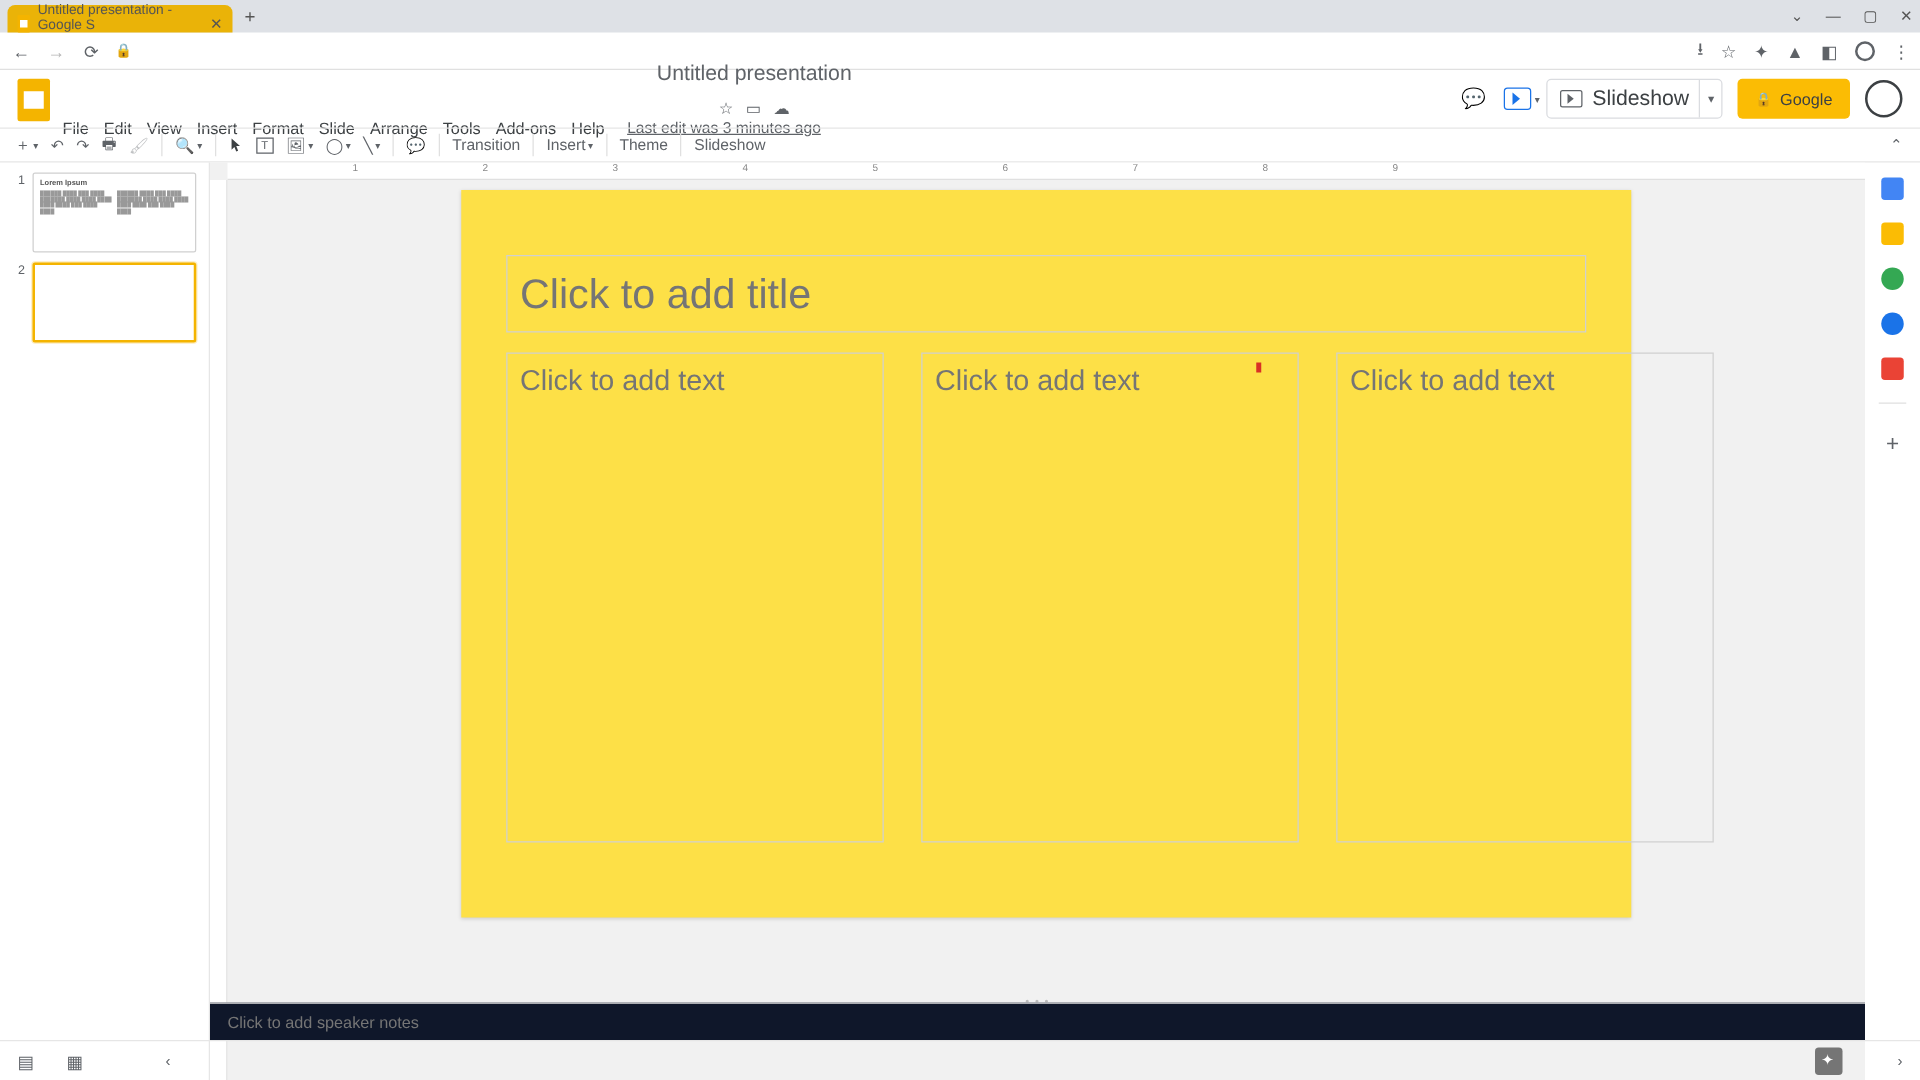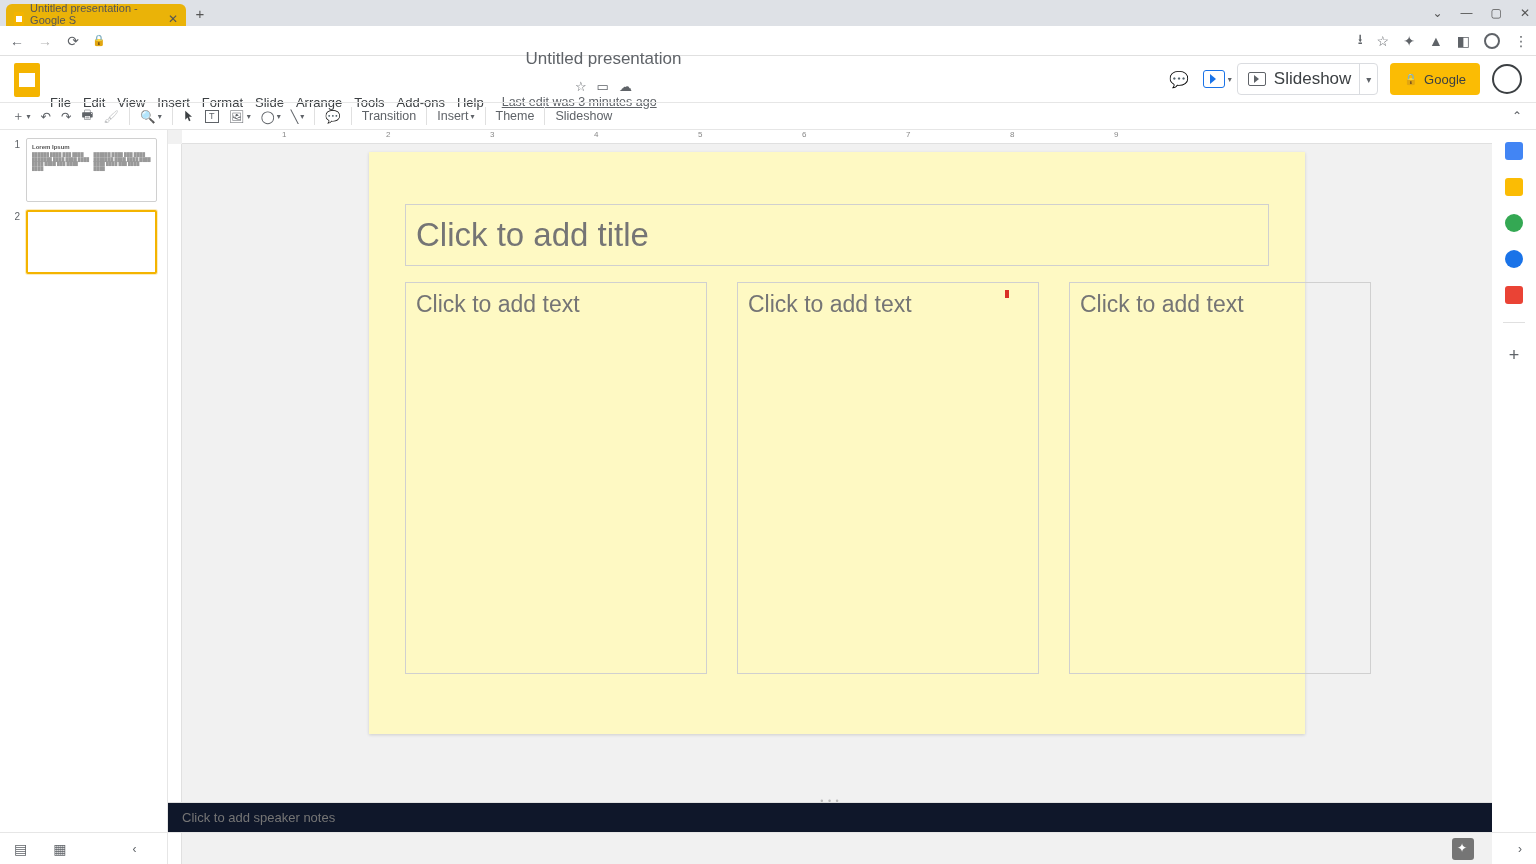--- a/index.html
+++ b/index.html
@@ -53,21 +53,21 @@
   .thumb{flex:1;height:64px;border:1px solid #d0d0d0;background:#fff;border-radius:2px;padding:5px;font-size:5px;color:#777;overflow:hidden;}
   .thumb.sel{border:2px solid #f4b400;box-shadow:0 0 0 1px rgba(244,180,0,.25);}
   .thumb .t-title{font-weight:bold;font-size:6px;color:#555;margin-bottom:3px;}
   .thumb .t-cols{display:flex;gap:4px;}
   .thumb .t-col{flex:1;font-size:4px;line-height:4.5px;color:#999;}
   .canvas-wrap{flex:1;background:#f1f1f1;position:relative;overflow:hidden;}
   .ruler-h{position:absolute;left:14px;right:0;top:0;height:14px;background:#fff;border-bottom:1px solid #e0e0e0;font-size:8px;color:#888;}
   .ruler-v{position:absolute;left:0;top:14px;bottom:0;width:14px;background:#fff;border-right:1px solid #e0e0e0;}
   .ruler-h .tick{position:absolute;top:0;font-size:8px;}
   .canvas-inner{position:absolute;left:14px;right:0;top:14px;bottom:0;display:flex;align-items:flex-start;justify-content:center;padding-top:8px;}
-  .slide{width:936px;height:582px;background:#fef9c3;box-shadow:0 1px 3px rgba(0,0,0,.15);position:relative;}
+  .slide{width:936px;height:582px;background:#fde047;box-shadow:0 1px 3px rgba(0,0,0,.15);position:relative;}
   .ph-title{position:absolute;left:36px;right:36px;top:52px;height:62px;border:1px solid #d0d0d0;padding:6px 10px;display:flex;align-items:center;}
   .ph-title span{font-size:33px;color:#757575;font-family:Arial;}
   .ph-col{position:absolute;top:130px;bottom:60px;width:302px;border:1px solid #d0d0d0;padding:8px 10px;}
   .ph-col span{font-size:23px;color:#757575;}
   .col1{left:36px;}
   .col2{left:368px;}
   .col3{left:700px;}
   .red-mark{position:absolute;width:4px;height:8px;background:#d93025;left:calc(368px + 268px);top:138px;}
   .side-panel{width:44px;display:flex;flex-direction:column;align-items:center;padding-top:12px;gap:18px;}
   .sp-ico{width:18px;height:18px;border-radius:3px;}

